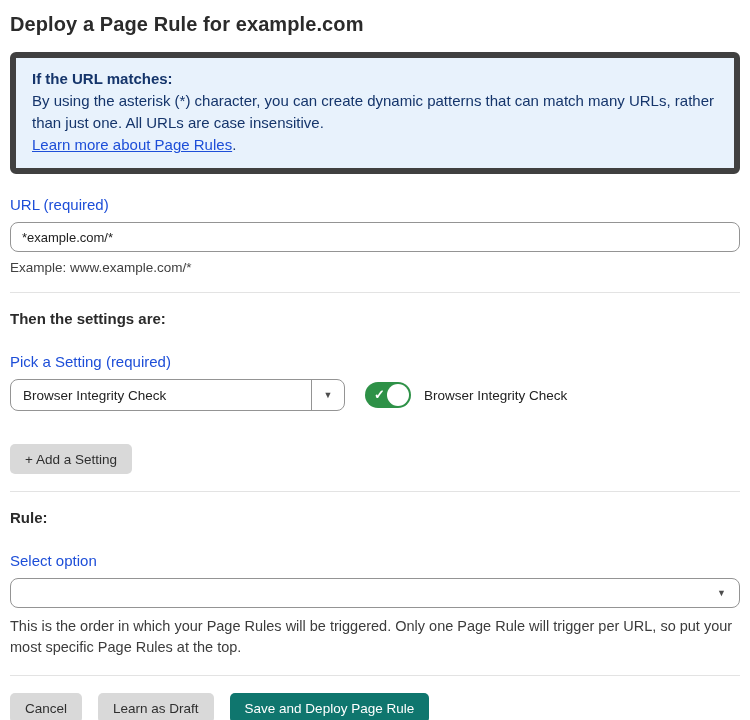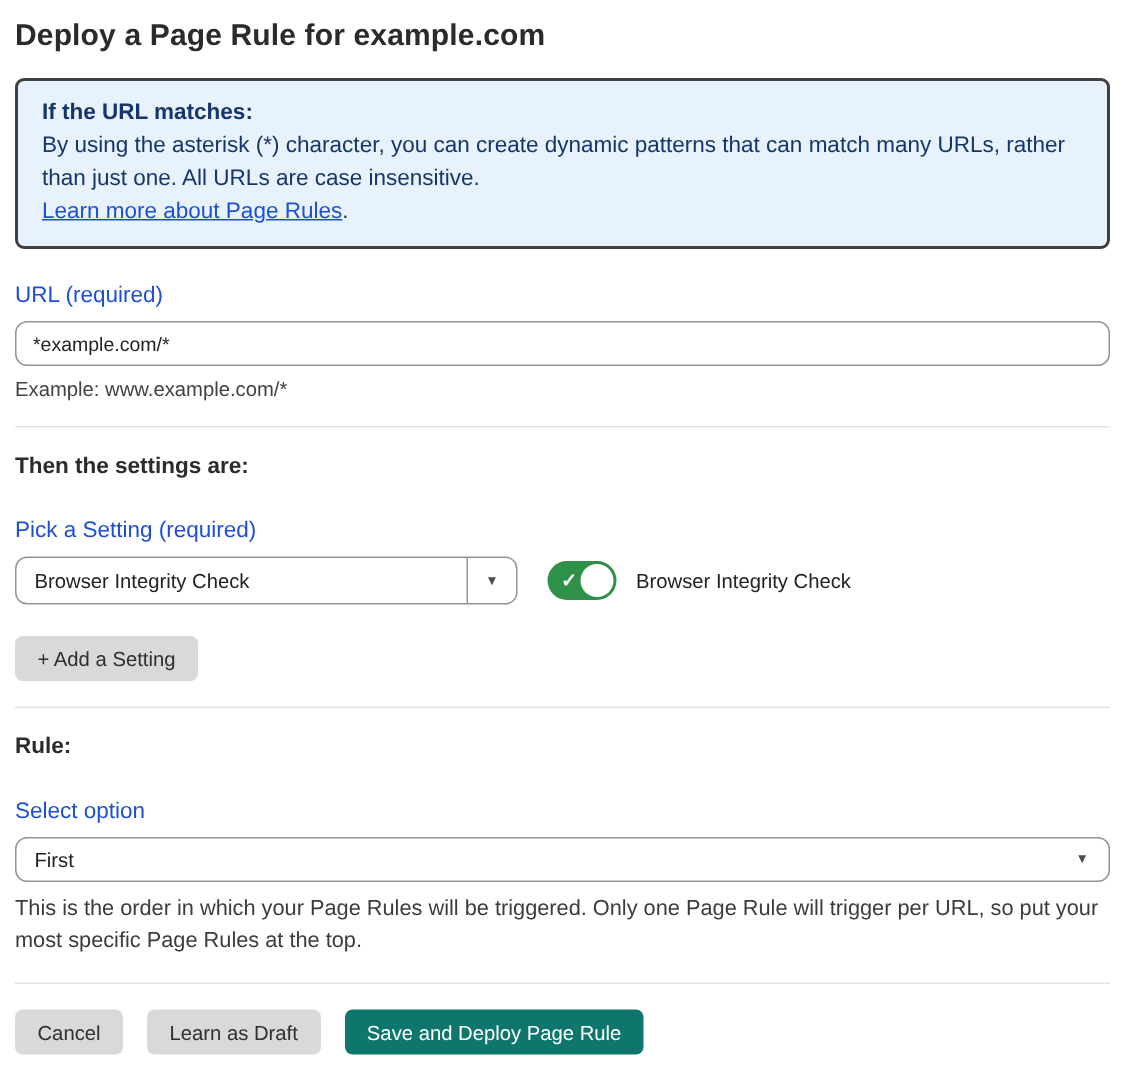--- a/index.html
+++ b/index.html
@@ -17,21 +17,21 @@
   .page-title {
     font-size: 20px;
     font-weight: 700;
     color: #2b2b2b;
     margin: 0 0 16px 0;
     letter-spacing: 0.1px;
   }
 
   .info-box {
     background: #e8f2fc;
-    border: 2px solid #404040;
+    border: 6px solid #404040;
     border-radius: 6px;
     padding: 10px 16px 12px 16px;
     color: #15356b;
     font-size: 15px;
     line-height: 22px;
     margin-bottom: 22px;
   }
   .info-box .info-heading { font-weight: 700; }
   .info-box a.info-link {
     color: #1d4ed8;
@@ -149,21 +149,21 @@
     padding: 0 15px;
     border: none;
     border-radius: 5px;
     font-family: "Liberation Sans", sans-serif;
     font-size: 13.5px;
     color: #2f2f2f;
     background: #d9d9d9;
     cursor: pointer;
     white-space: nowrap;
   }
-  .btn-add { margin-top: 21px; }
+  .btn-add { margin-top: 33px; }
   .btn-primary { background: #0f766e; color: #ffffff; }
 
   .order-select { width: 100%; height: 30px; position: relative; }
   .order-select .caret { position: absolute; right: 13px; top: 50%; transform: translateY(-50%); }
 
   .help-text {
     font-size: 14.5px;
     color: #3c3c3c;
     line-height: 21px;
     margin-top: 8px;
@@ -212,21 +212,20 @@
 
   <button class="btn btn-add">+ Add a Setting</button>
 
   <hr class="divider">
 
   <div class="section-heading">Rule:</div>
 
   <div class="field-label mt-sec">Select option</div>
 
   <div class="select-box order-select">
-    <span class="select-value">First</span>
     <span class="caret">▼</span>
   </div>
 
   <div class="help-text">This is the order in which your Page Rules will be triggered. Only one Page Rule will trigger per URL, so put your most specific Page Rules at the top.</div>
 
   <hr class="divider">
 
   <div class="actions-row">
     <button class="btn">Cancel</button>
     <button class="btn">Learn as Draft</button>

